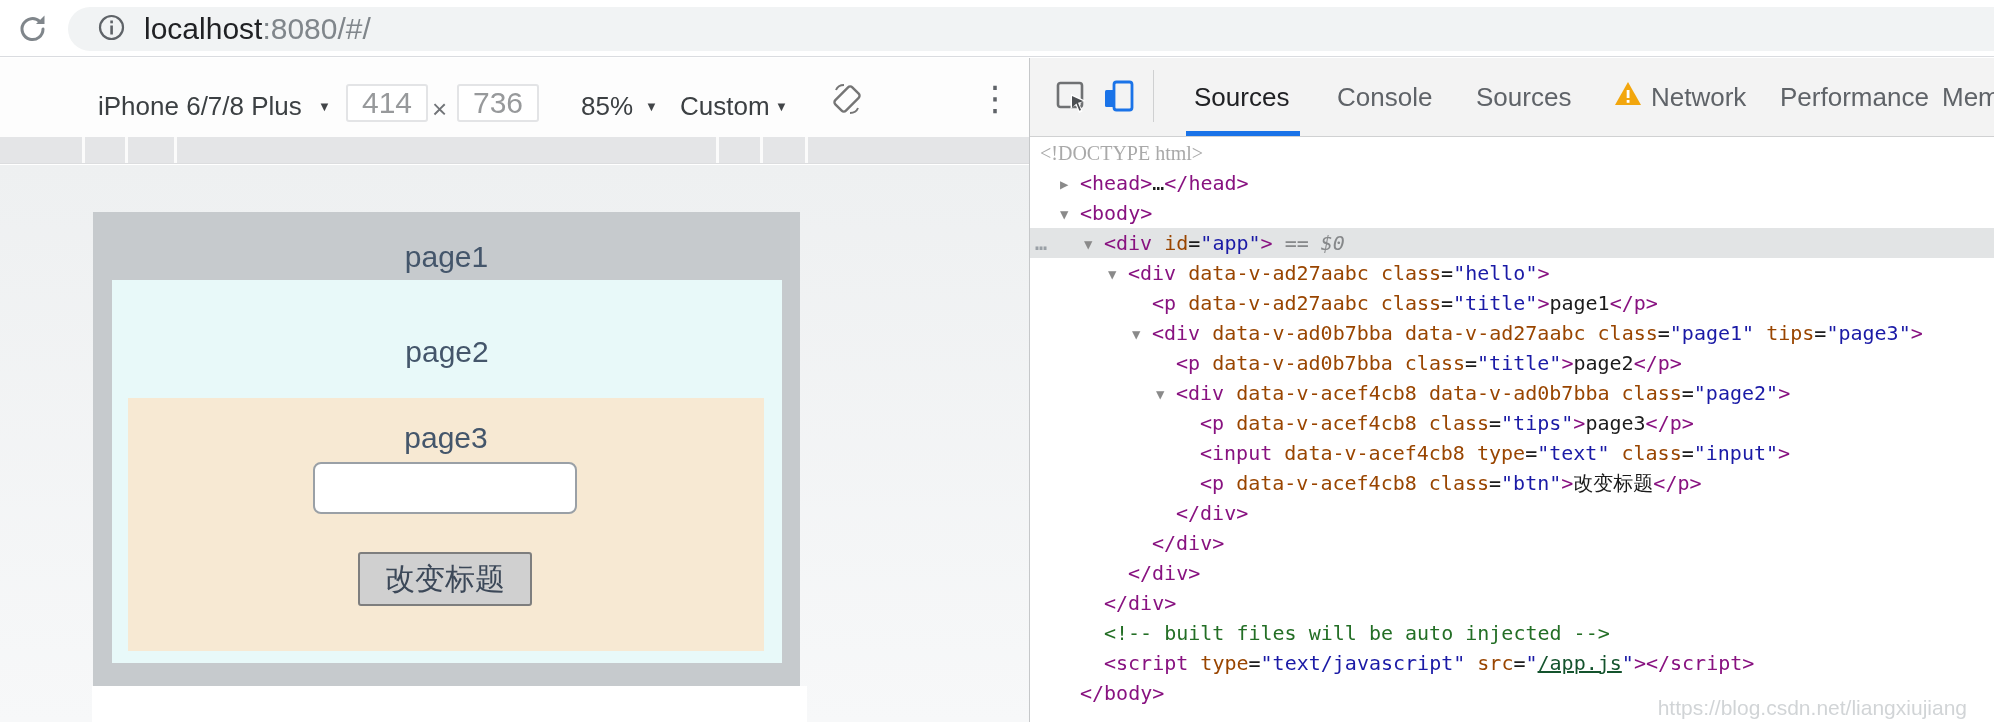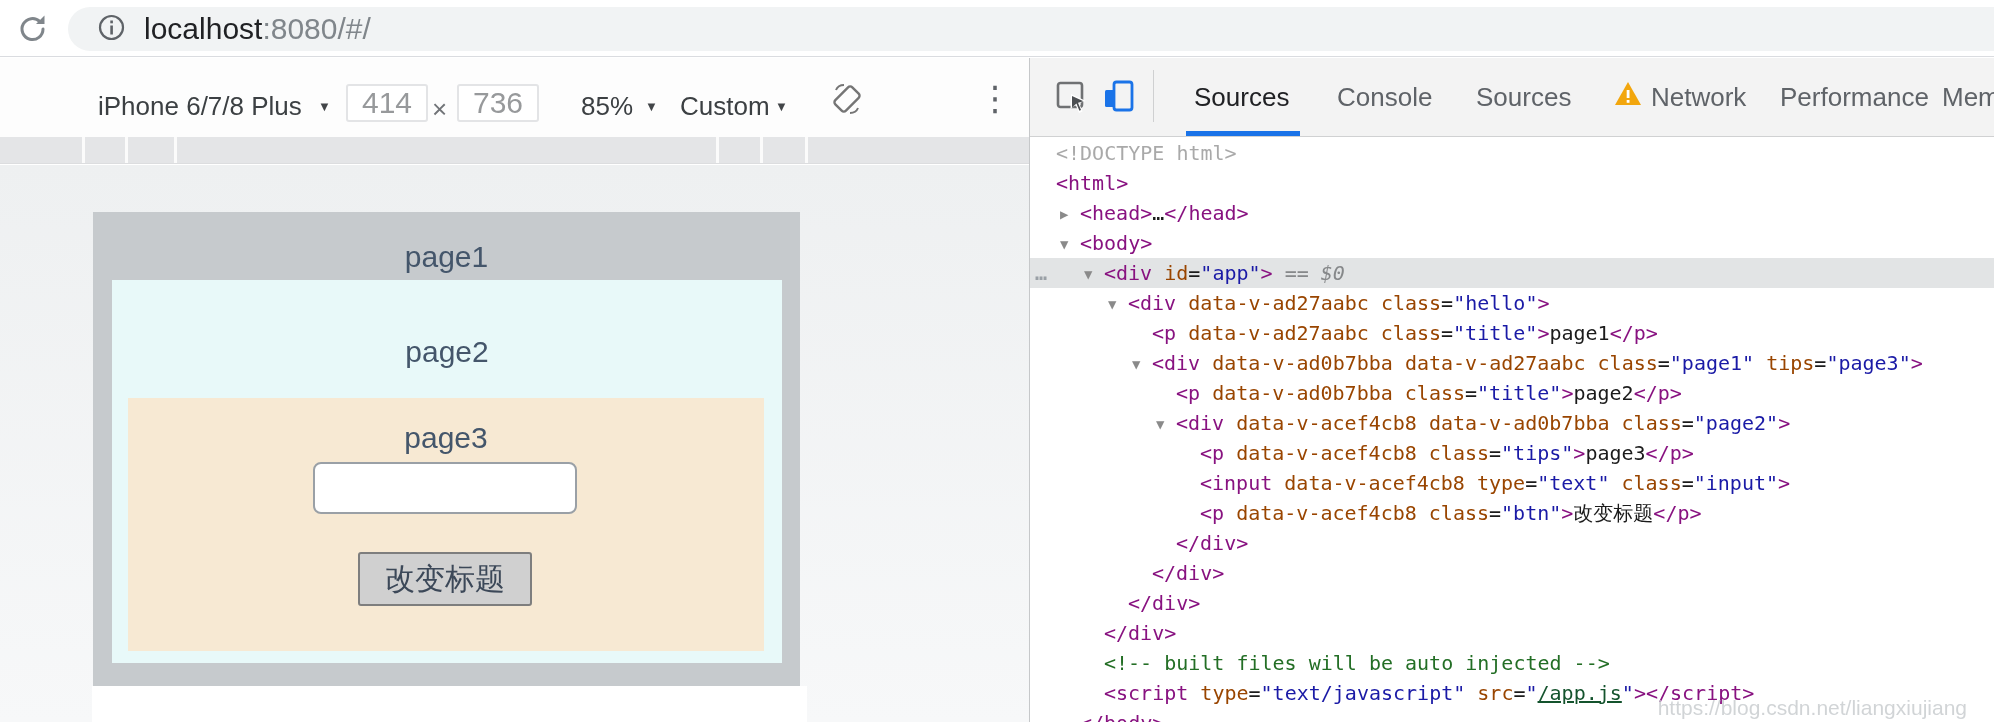--- a/index.html
+++ b/index.html
@@ -174,22 +174,21 @@
   <div class="dt-tab" style="left:750px;">
       <span>Performance</span>
     </div>
   <div class="dt-tab" style="left:912px;">
       <span>Memory</span>
     </div>
   <span class="tab-underline"></span>
 </div>
 
 <div class="dt-code">
-    <div class="code-line" style="padding-left: 26px;"><span class="tk-d">&lt;!DOCTYPE html&gt;</span></div>
-    <div class="code-line" style="padding-left: 26px;"><span class="tk-t">&lt;html&gt;</span></div>
+    <div class="code-line" style="padding-left: 10px; font-family: Liberation Serif, serif;"><span class="tk-d">&lt;!DOCTYPE html&gt;</span></div>
     <div class="code-line" style="padding-left: 50px;"><span class="arrow" style="left: 30px;">▶</span><span class="tk-t">&lt;head&gt;</span><span class="tk-x">…</span><span class="tk-t">&lt;/head&gt;</span></div>
     <div class="code-line" style="padding-left: 50px;"><span class="arrow" style="left: 30px;">▼</span><span class="tk-t">&lt;body&gt;</span></div>
     <div class="code-line selected" style="padding-left: 74px;"><span class="ellipsis">…</span><span class="arrow" style="left: 54px;">▼</span><span class="tk-t">&lt;div</span><span class="tk-x"> </span><span class="tk-a">id</span><span class="tk-x">=</span><span class="tk-v">"app"</span><span class="tk-t">&gt;</span><span class="tk-m"> == $0</span></div>
     <div class="code-line" style="padding-left: 98px;"><span class="arrow" style="left: 78px;">▼</span><span class="tk-t">&lt;div</span><span class="tk-x"> </span><span class="tk-a">data-v-ad27aabc</span><span class="tk-x"> </span><span class="tk-a">class</span><span class="tk-x">=</span><span class="tk-v">"hello"</span><span class="tk-t">&gt;</span></div>
     <div class="code-line" style="padding-left: 122px;"><span class="tk-t">&lt;p</span><span class="tk-x"> </span><span class="tk-a">data-v-ad27aabc</span><span class="tk-x"> </span><span class="tk-a">class</span><span class="tk-x">=</span><span class="tk-v">"title"</span><span class="tk-t">&gt;</span><span class="tk-x">page1</span><span class="tk-t">&lt;/p&gt;</span></div>
     <div class="code-line" style="padding-left: 122px;"><span class="arrow" style="left: 102px;">▼</span><span class="tk-t">&lt;div</span><span class="tk-x"> </span><span class="tk-a">data-v-ad0b7bba</span><span class="tk-x"> </span><span class="tk-a">data-v-ad27aabc</span><span class="tk-x"> </span><span class="tk-a">class</span><span class="tk-x">=</span><span class="tk-v">"page1"</span><span class="tk-x"> </span><span class="tk-a">tips</span><span class="tk-x">=</span><span class="tk-v">"page3"</span><span class="tk-t">&gt;</span></div>
     <div class="code-line" style="padding-left: 146px;"><span class="tk-t">&lt;p</span><span class="tk-x"> </span><span class="tk-a">data-v-ad0b7bba</span><span class="tk-x"> </span><span class="tk-a">class</span><span class="tk-x">=</span><span class="tk-v">"title"</span><span class="tk-t">&gt;</span><span class="tk-x">page2</span><span class="tk-t">&lt;/p&gt;</span></div>
     <div class="code-line" style="padding-left: 146px;"><span class="arrow" style="left: 126px;">▼</span><span class="tk-t">&lt;div</span><span class="tk-x"> </span><span class="tk-a">data-v-acef4cb8</span><span class="tk-x"> </span><span class="tk-a">data-v-ad0b7bba</span><span class="tk-x"> </span><span class="tk-a">class</span><span class="tk-x">=</span><span class="tk-v">"page2"</span><span class="tk-t">&gt;</span></div>
     <div class="code-line" style="padding-left: 170px;"><span class="tk-t">&lt;p</span><span class="tk-x"> </span><span class="tk-a">data-v-acef4cb8</span><span class="tk-x"> </span><span class="tk-a">class</span><span class="tk-x">=</span><span class="tk-v">"tips"</span><span class="tk-t">&gt;</span><span class="tk-x">page3</span><span class="tk-t">&lt;/p&gt;</span></div>
     <div class="code-line" style="padding-left: 170px;"><span class="tk-t">&lt;input</span><span class="tk-x"> </span><span class="tk-a">data-v-acef4cb8</span><span class="tk-x"> </span><span class="tk-a">type</span><span class="tk-x">=</span><span class="tk-v">"text"</span><span class="tk-x"> </span><span class="tk-a">class</span><span class="tk-x">=</span><span class="tk-v">"input"</span><span class="tk-t">&gt;</span></div>

